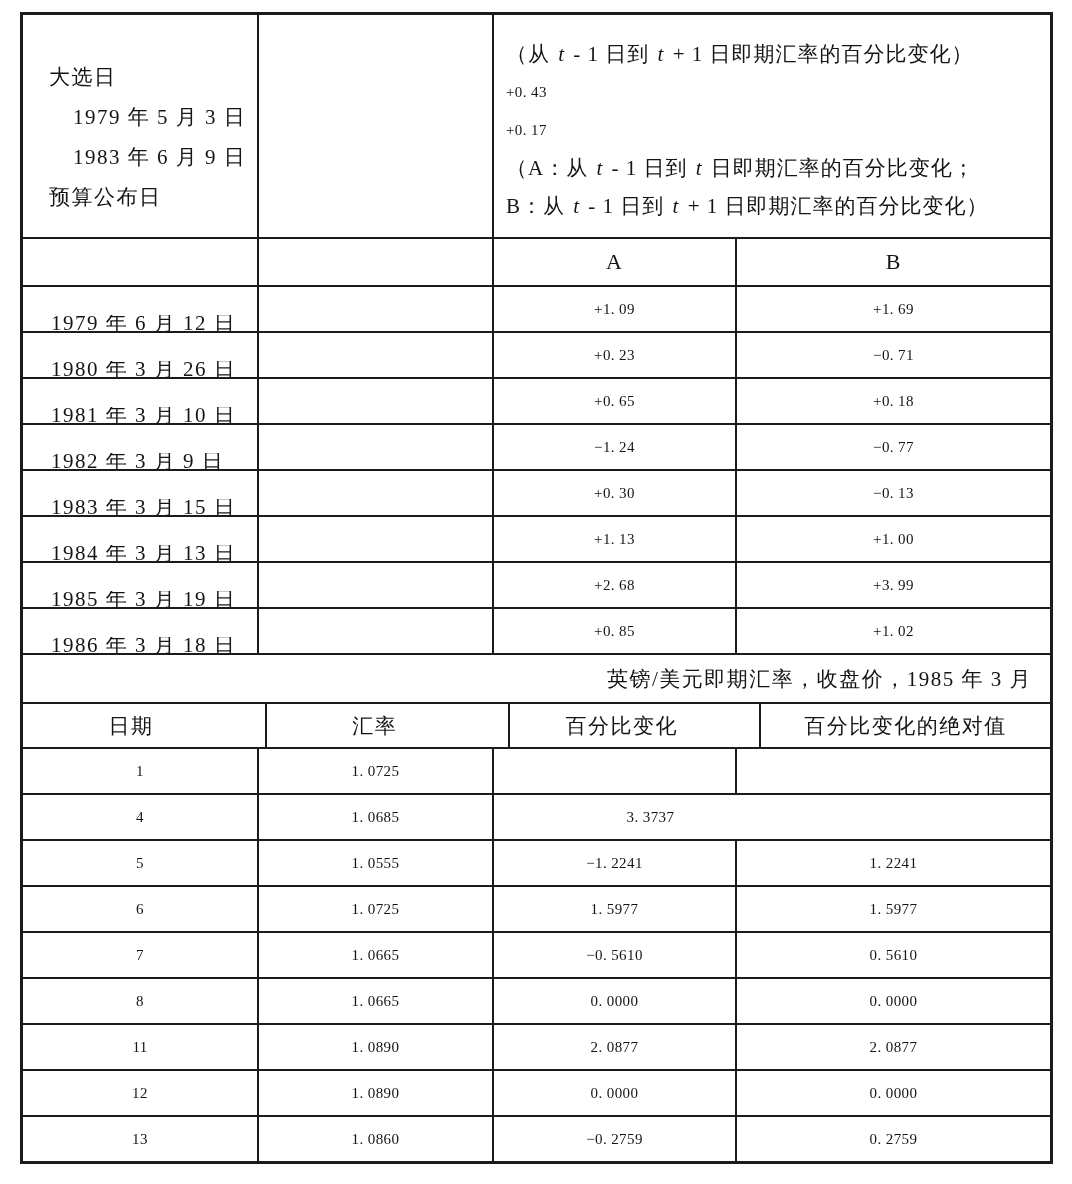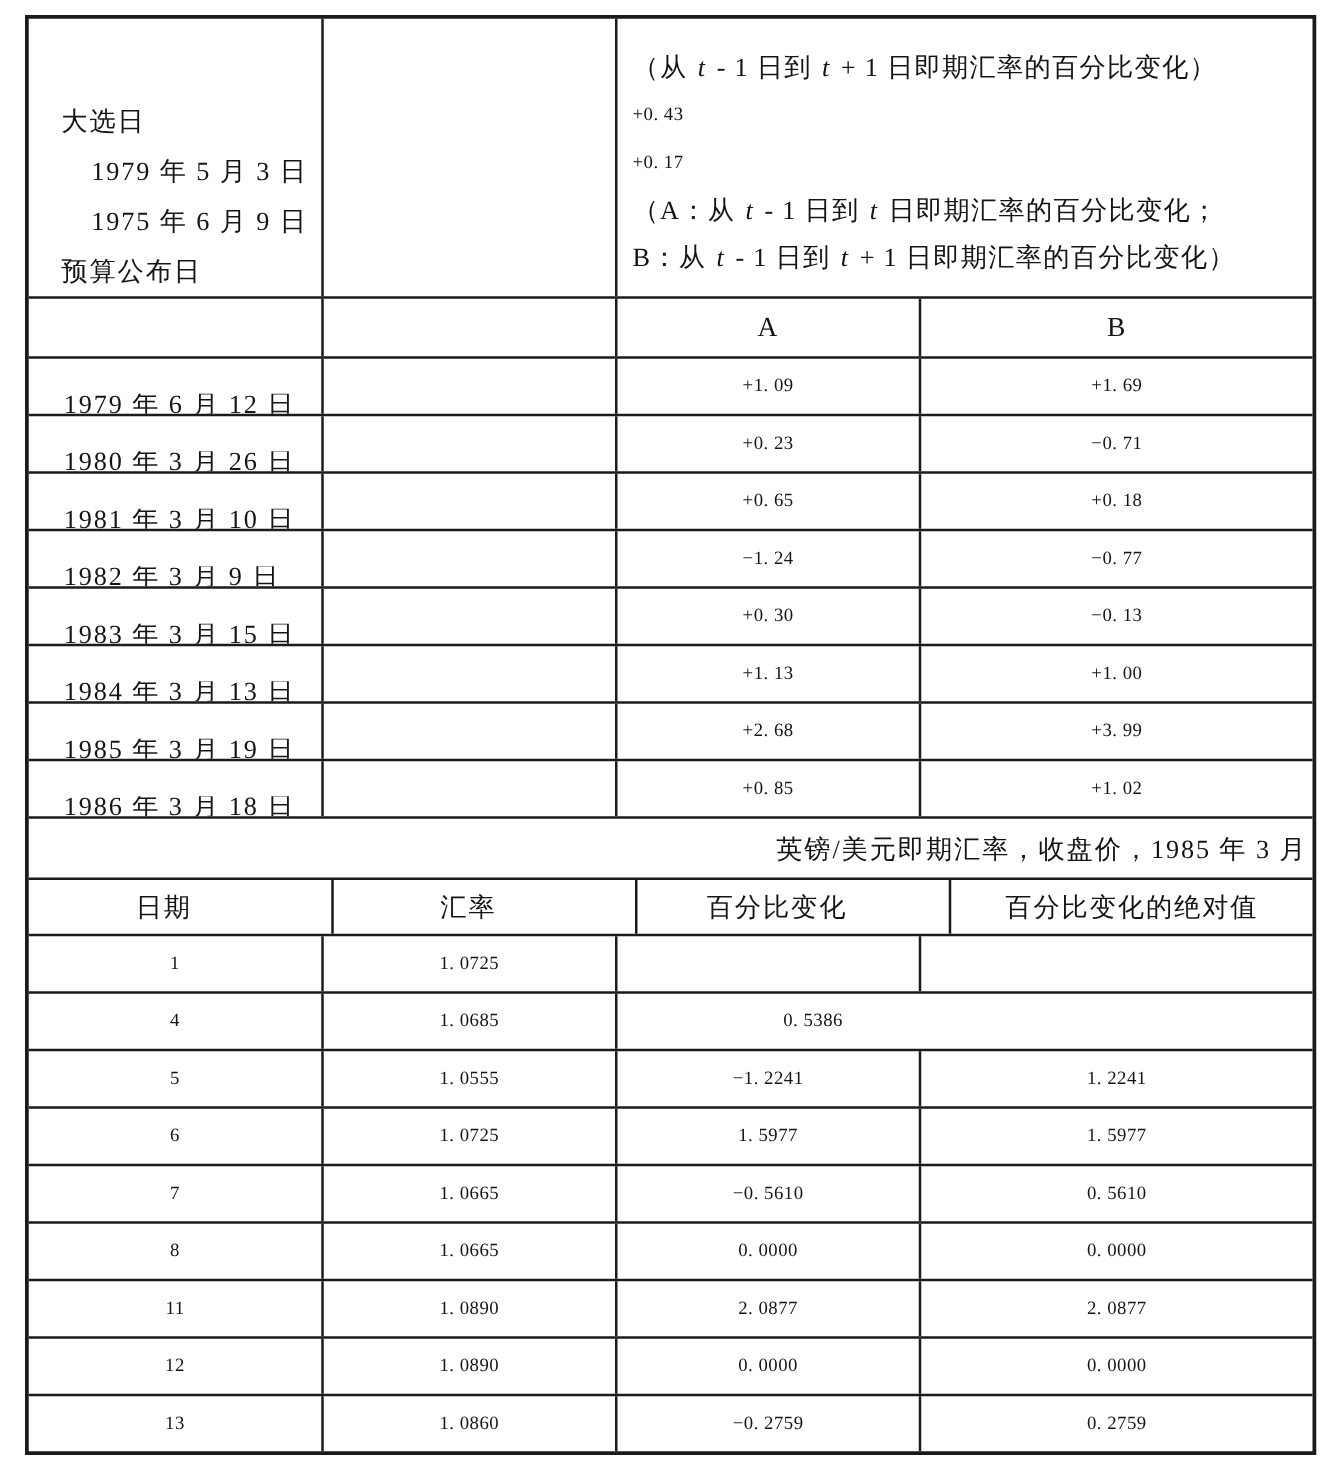--- a/index.html
+++ b/index.html
@@ -39,44 +39,44 @@
   .r-abh{height:48px;}
   .r-d{height:46px;}
   .r-cap{height:49px;}
   .r-h2{height:45px;gap:26px;}
   .r-v{height:46px;}
 
   .cjk{font-size:21px;letter-spacing:1.5px;}
   .num{font-size:15px;letter-spacing:0.4px;}
   .abh{font-size:22px;letter-spacing:1px;}
 
-  .tl-cell{flex-direction:column;align-items:flex-start;justify-content:flex-end;
+  .tl-cell{flex-direction:column;align-items:flex-start;justify-content:flex-start;
            padding:42px 6px 0 26px;line-height:40px;}
   .tl-cell .indent{margin-left:24px;}
   .tr-cell{flex-direction:column;align-items:flex-start;justify-content:flex-start;
            padding:20px 10px 0 12px;line-height:38px;}
   .tr-cell .note-line{text-align:left;letter-spacing:1px;}
   .tr-cell .mid-val{text-align:center;}
   .note-line i{font-style:italic;padding:0 2px;}
 
   .center{justify-content:center;}
   .date-cell{padding-left:28px;margin-top:28px;}
-  .cap-cell{justify-content:flex-end;padding-right:4px;}
+  .cap-cell{justify-content:flex-end;padding-right:18px;}
 </style>
 </head>
 <body>
 
 <div class="canvas">
   <div class="sheet">
 
     <div class="row r-top">
       <div class="cell c1 tl-cell cjk">
         <div>大选日</div>
         <div class="indent">1979 年 5 月 3 日</div>
-        <div class="indent">1975 年 6 月 9 日</div>
+        <div class="indent">1983 年 6 月 9 日</div>
         <div>预算公布日</div>
       </div>
       <div class="cell c2"></div>
       <div class="cell c34 tr-cell">
         <div class="cjk note-line"><span>（从 </span><i>t</i><span> - 1 日到 </span><i>t</i><span> + 1 日即期汇率的百分比变化）</span></div>
         <div class="num mid-val">+0. 43</div>
         <div class="num mid-val">+0. 17</div>
         <div class="cjk note-line"><span>（A：从 </span><i>t</i><span> - 1 日到 </span><i>t</i><span> 日即期汇率的百分比变化；</span></div>
         <div class="cjk note-line"><span>B：从 </span><i>t</i><span> - 1 日到 </span><i>t</i><span> + 1 日即期汇率的百分比变化）</span></div>
       </div>
@@ -151,21 +151,21 @@
 
     <div class="row r-v">
       <div class="cell c1 center num">1</div>
       <div class="cell c2 center num">1. 0725</div>
       <div class="cell c3 center num"></div>
       <div class="cell c4 center num"></div>
     </div>
     <div class="row r-v">
       <div class="cell c1 center num">4</div>
       <div class="cell c2 center num">1. 0685</div>
-      <div class="cell c4 center num">0. 5386</div>
+      <div class="cell c4 center num">3. 3737</div>
     </div>
     <div class="row r-v">
       <div class="cell c1 center num">5</div>
       <div class="cell c2 center num">1. 0555</div>
       <div class="cell c3 center num">−1. 2241</div>
       <div class="cell c4 center num">1. 2241</div>
     </div>
     <div class="row r-v">
       <div class="cell c1 center num">6</div>
       <div class="cell c2 center num">1. 0725</div>

